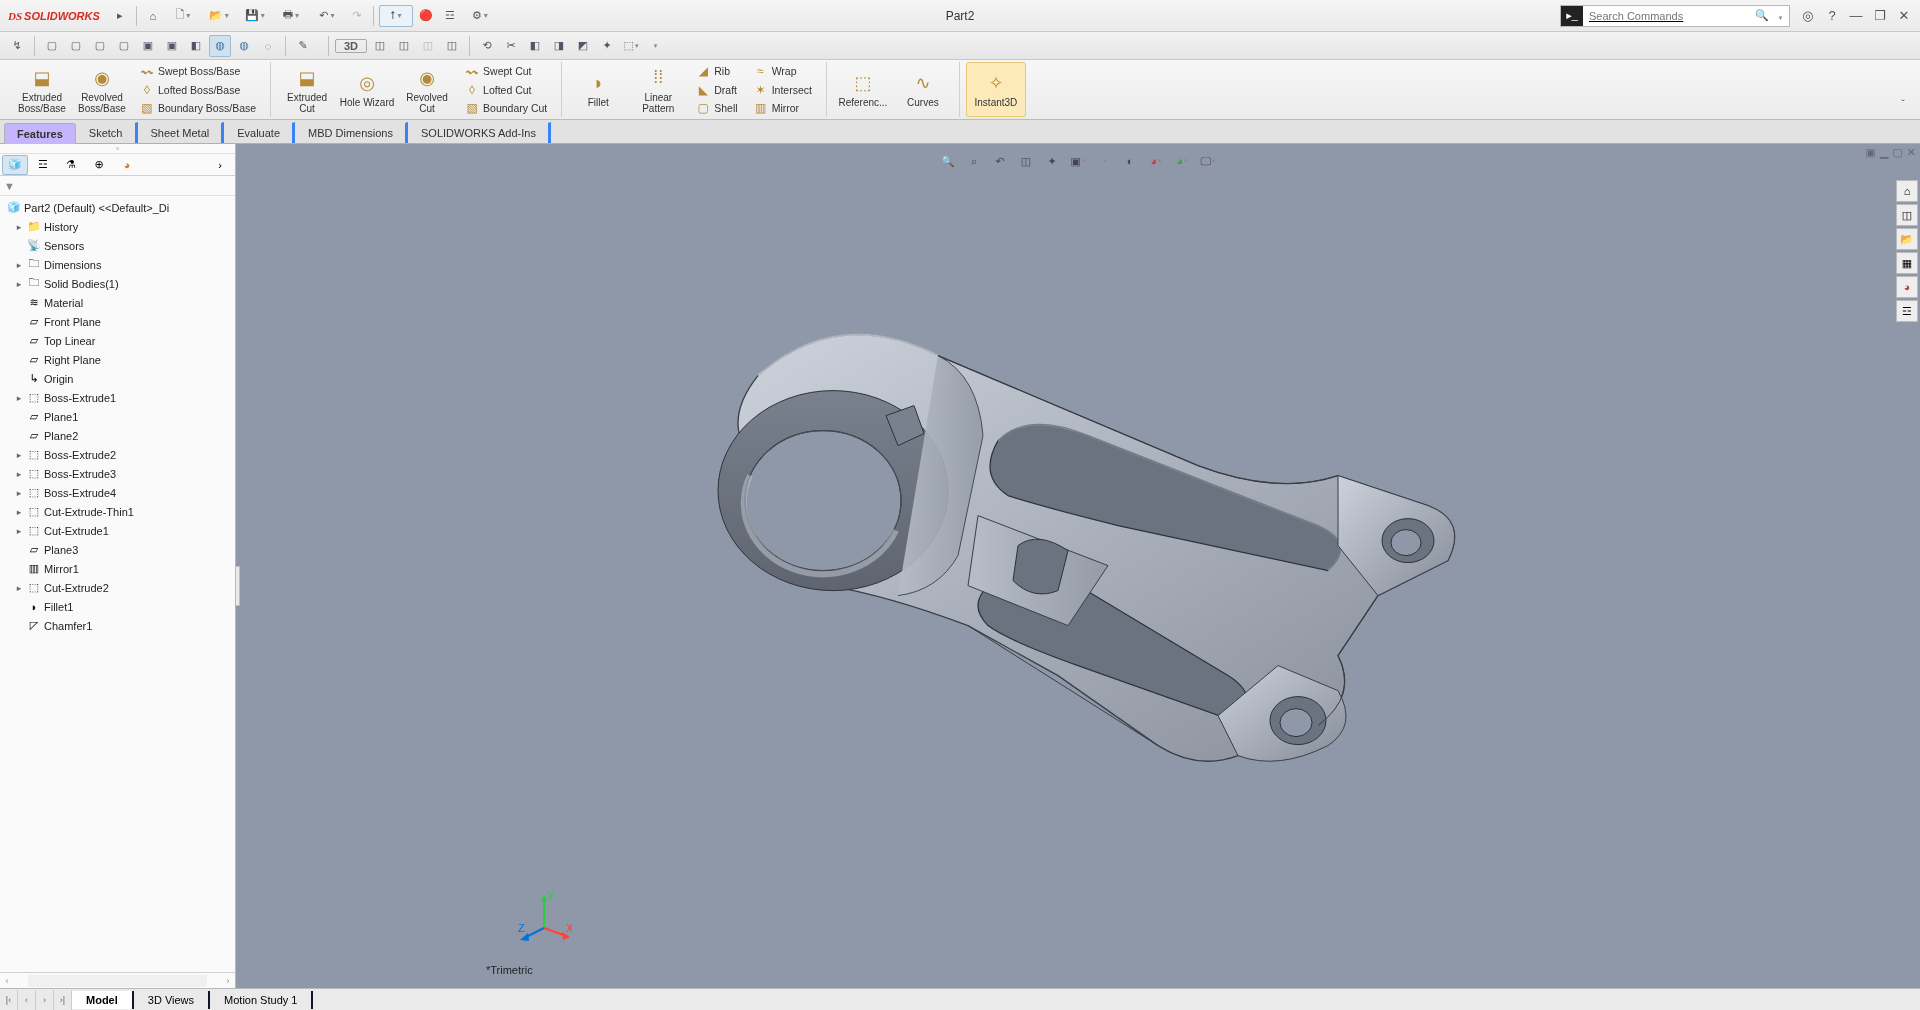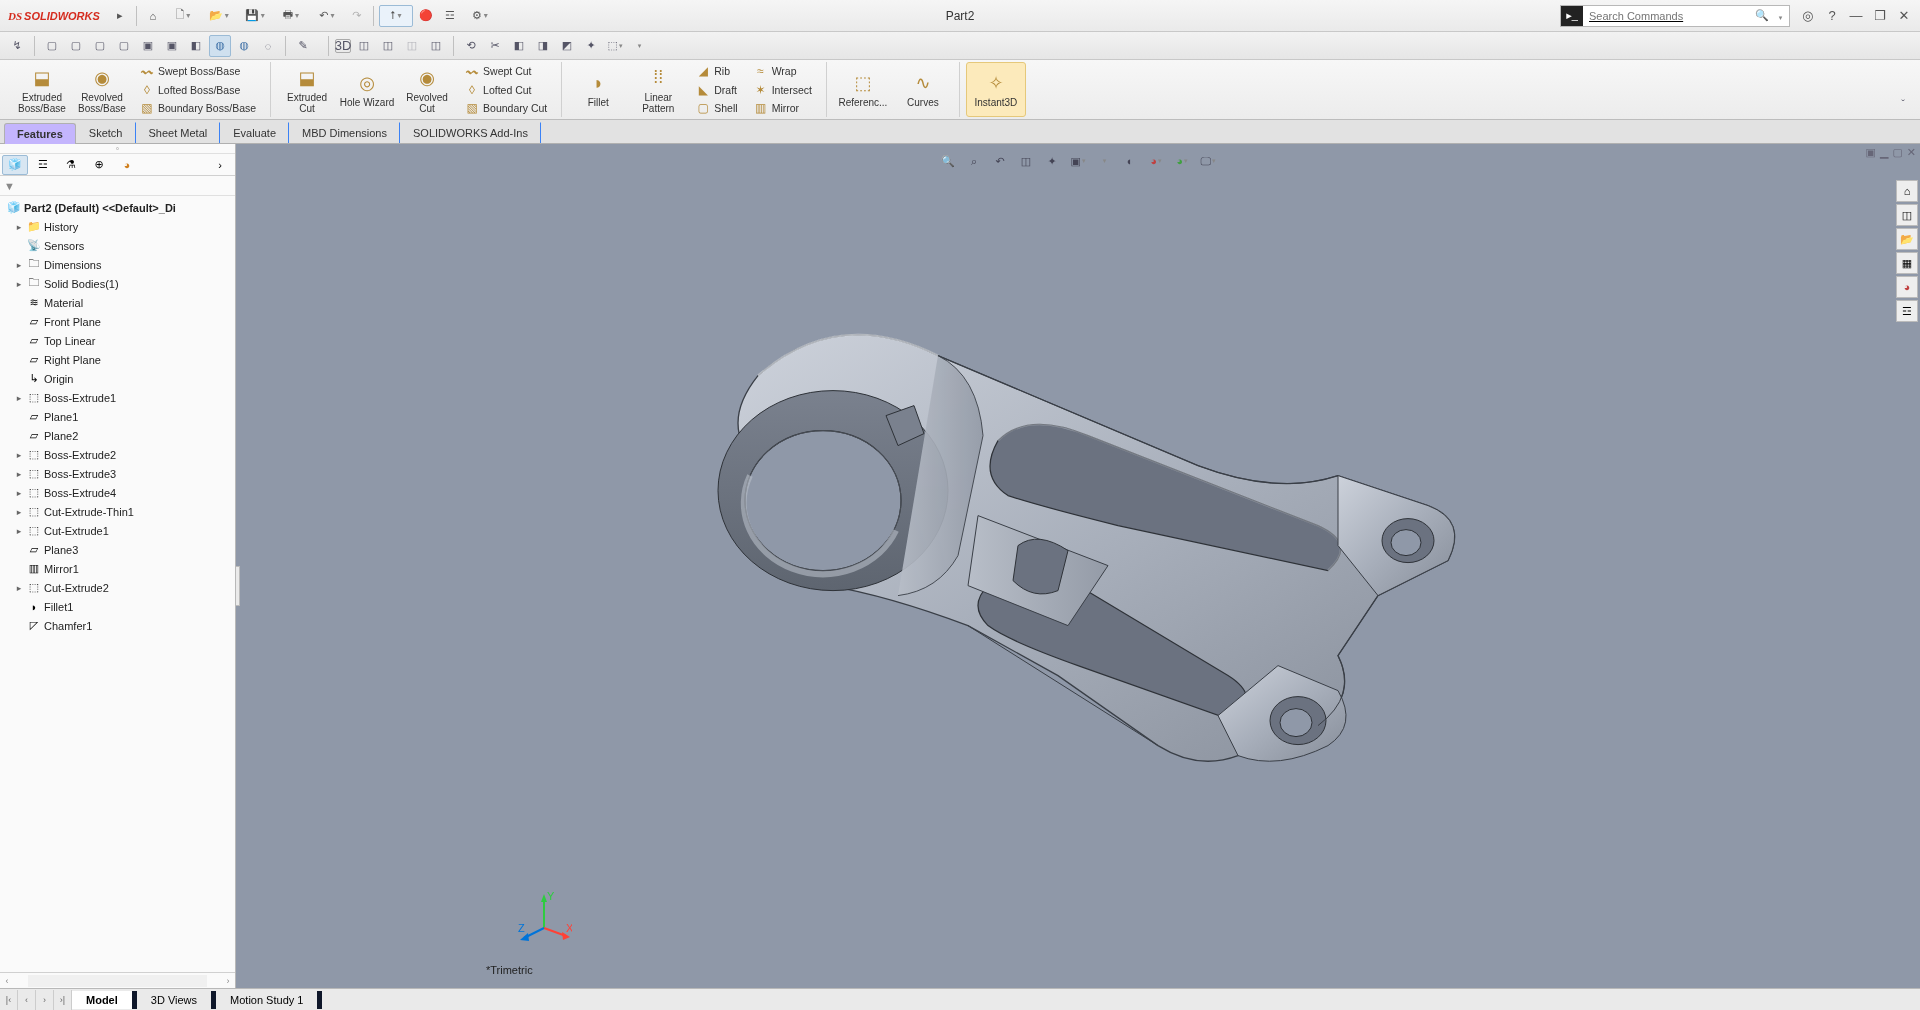--- a/index.html
+++ b/index.html
@@ -35,58 +35,58 @@
 .rbtn-lg .rlbl { font-size: 10px; text-align: center; line-height: 11px; color: #333; margin-top: 2px; white-space: pre-line; }
 .rbtn-col { display: flex; flex-direction: column; justify-content: center; gap: 1px; padding: 0 4px; }
 .rbtn-sm { display: flex; align-items: center; height: 18px; padding: 0 4px; cursor: pointer; border-radius: 2px; gap: 4px; }
 .rbtn-sm .ric { width: 14px; height: 14px; display: flex; align-items: center; justify-content: center; color: #b58b3a; font-size: 12px; }
 .rbtn-sm .rlbl { font-size: 10.5px; color: #333; white-space: nowrap; }
 
 
 .tabsrow { height: 24px; background: #e2e2e2; border-bottom: 1px solid #b0b0b0; display: flex; align-items: flex-end; padding-left: 4px; }
 .tab { padding: 4px 12px; font-size: 11px; color: #333; background: #e2e2e2; border: 1px solid transparent; border-bottom: none; cursor: pointer; }
 .tab.active { background: #c4b5fd; border-color: #b0b0b0; font-weight: bold; border-radius: 3px 3px 0 0; position: relative; top: 1px; }
-.tab:not(.active) { border-right: 1px solid #3b82f6; }
+.tab:not(.active) { border-right: 3px solid #3b82f6; }
 
 
 .body { flex: 1; display: flex; overflow: hidden; position: relative; }
 
 
 .tree-panel { width: 236px; background: #fafafa; border-right: 1px solid #b8b8b8; display: flex; flex-direction: column; }
 .tree-head { height: 22px; border-bottom: 1px solid #d0d0d0; display: flex; align-items: center; gap: 2px; padding: 0 2px; }
 .tree-head .th-tab { width: 26px; height: 20px; display: flex; align-items: center; justify-content: center; cursor: pointer; border-radius: 2px; }
 .tree-head .th-tab.active { background: #d8e6f2; border: 1px solid #9bbbd6; }
 .tree-filter { height: 20px; border-bottom: 1px solid #e0e0e0; display: flex; align-items: center; padding: 0 4px; color: #888; }
 .tree-body { flex: 1; overflow: auto; padding: 2px 0; }
 .tree-item { display: flex; align-items: center; height: 19px; padding-left: 4px; cursor: pointer; white-space: nowrap; }
 .tree-item .exp { width: 10px; font-size: 9px; color: #666; text-align: center; }
 .tree-item .tic { width: 16px; height: 16px; display: flex; align-items: center; justify-content: center; font-size: 11px; margin: 0 2px; }
 .tree-item .tlbl { font-size: 11px; color: #222; }
 .tree-item.l1 { padding-left: 14px; }
-.tree-item.root .tlbl { font-weight: bold; }
+.tree-item.root .tlbl { font-weight: normal; }
 .tree-scroll { height: 16px; border-top: 1px solid #d0d0d0; display: flex; align-items: center; }
 .tree-scroll .sbar { flex: 1; height: 12px; background: #f0f0f0; margin: 0 14px; position: relative; }
 
 
 .viewport { flex: 1; background: #8f98a8; position: relative; overflow: hidden; }
 .hud { position: absolute; top: 4px; left: 50%; transform: translateX(-50%); display: flex; gap: 4px; background: rgba(230,230,230,0.0); padding: 2px; }
 .hud .h-icon { width: 22px; height: 22px; display: flex; align-items: center; justify-content: center; cursor: pointer; color: #445; }
 .triad { position: absolute; left: 280px; bottom: 44px; width: 56px; height: 56px; }
 .orient-label { position: absolute; left: 250px; bottom: 12px; font-size: 11px; color: #222; }
 .side-tools { position: absolute; right: 2px; top: 2px; display: flex; flex-direction: column; gap: 2px; }
 .side-tools .st { width: 22px; height: 22px; background: #eee; border: 1px solid #bbb; display: flex; align-items: center; justify-content: center; cursor: pointer; }
 
 
 .model { position: absolute; left: 50%; top: 50%; transform: translate(-50%,-52%); }
 
 
 .bottomtabs { height: 22px; background: #eaeaea; border-top: 1px solid #b8b8b8; display: flex; align-items: center; }
 .bt-nav { display: flex; }
 .bt-nav .n { width: 18px; height: 20px; display: flex; align-items: center; justify-content: center; border-right: 1px solid #ccc; font-size: 9px; color: #666; cursor: pointer; }
-.btab { padding: 3px 14px; font-size: 11px; border-right: 5px solid #0f172a; cursor: pointer; }
+.btab { padding: 3px 14px; font-size: 11px; border-right: 2px solid #0f172a; cursor: pointer; }
 .btab.active { background: #fff; font-weight: bold; }
 
 
 .dd-arr::after { content: "▾"; font-size: 7px; color: #888; margin-left: 1px; }
 
 svg { display: block; }
 </style>
 </head>
 <body>
 
@@ -133,21 +133,21 @@
   <span class="t2-icon">▢</span>
   <span class="t2-icon">▣</span>
   <span class="t2-icon">▣</span>
   <span class="t2-icon">◧</span>
   <span class="t2-icon active" style="color:#3b6ea5">◍</span>
   <span class="t2-icon" style="color:#3b6ea5">◍</span>
   <span class="t2-icon">◌</span>
   <span class="tb-sep"></span>
   <span class="t2-icon">✎</span>
   <span class="tb-sep" style="margin-left:12px"></span>
-  <span class="t2-icon" style="font-size:13px;border:1px solid #aaa;width:16px;height:14px;">3D</span>
+  <span class="t2-icon" style="font-size:11px;border:1px solid #aaa;width:32px;height:14px;font-weight:bold;">3D</span>
   <span class="t2-icon">◫</span>
   <span class="t2-icon">◫</span>
   <span class="t2-icon" style="opacity:.4">◫</span>
   <span class="t2-icon">◫</span>
   <span class="tb-sep"></span>
   <span class="t2-icon">⟲</span>
   <span class="t2-icon">✂</span>
   <span class="t2-icon">◧</span>
   <span class="t2-icon">◨</span>
   <span class="t2-icon">◩</span>

